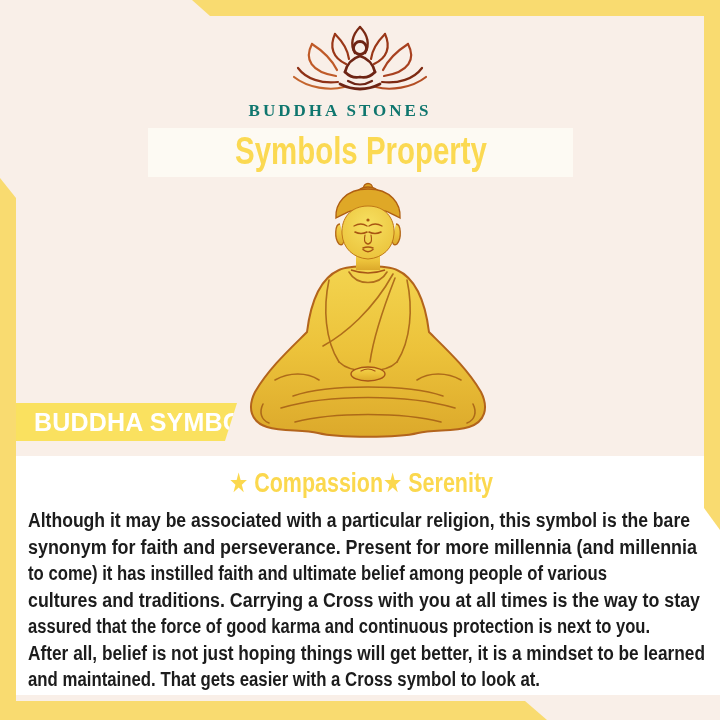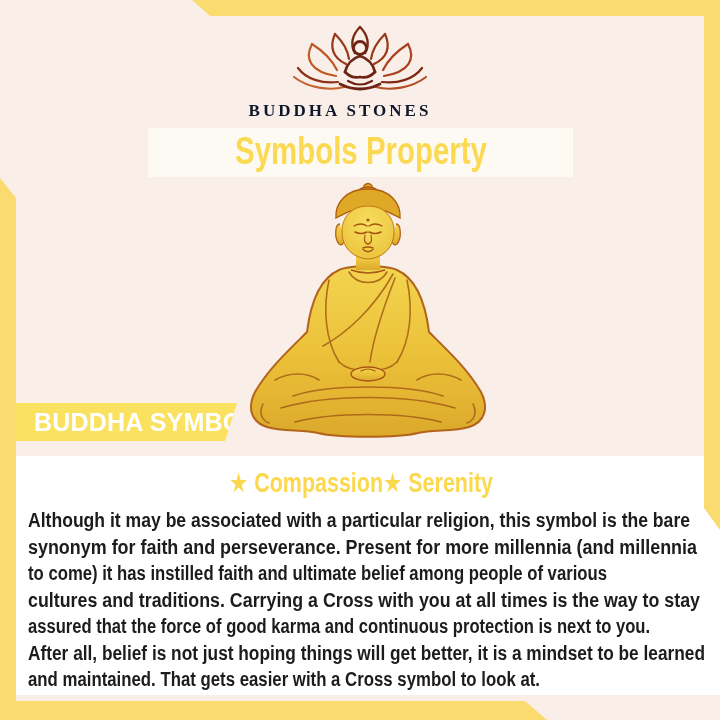--- a/index.html
+++ b/index.html
@@ -15,21 +15,21 @@
     clip-path:polygon(0 0,16px 0,16px 530px,0 508px);}
   .strip-left{left:0;top:0;width:16px;height:720px;
     clip-path:polygon(0 178px,16px 198px,16px 720px,0 720px);}
   .band-bottom{left:0;top:701px;width:720px;height:19px;
     clip-path:polygon(0 0,525px 0,547px 19px,0 19px);}
   
   .logo{position:absolute;left:288px;top:24px;width:144px;height:72px;}
   .brand-name{
     position:absolute;left:0;top:101px;width:680px;text-align:center;
     font-family:"Liberation Serif",serif;font-size:17px;font-weight:600;
-    letter-spacing:3px;color:#0f172a;
+    letter-spacing:3px;color:#0f766e;
   }
   
   .title-band{position:absolute;left:148px;top:128px;width:425px;height:49px;background:#FDFAF3;}
   
   .white-section{position:absolute;left:0;top:456px;width:720px;height:239px;background:#FFFFFF;}
   
   .ribbon{
     position:absolute;left:16px;top:403px;width:221px;height:38px;background:#FAE15F;
     clip-path:polygon(0 0,221px 0,209px 100%,0 100%);
     display:flex;align-items:center;

